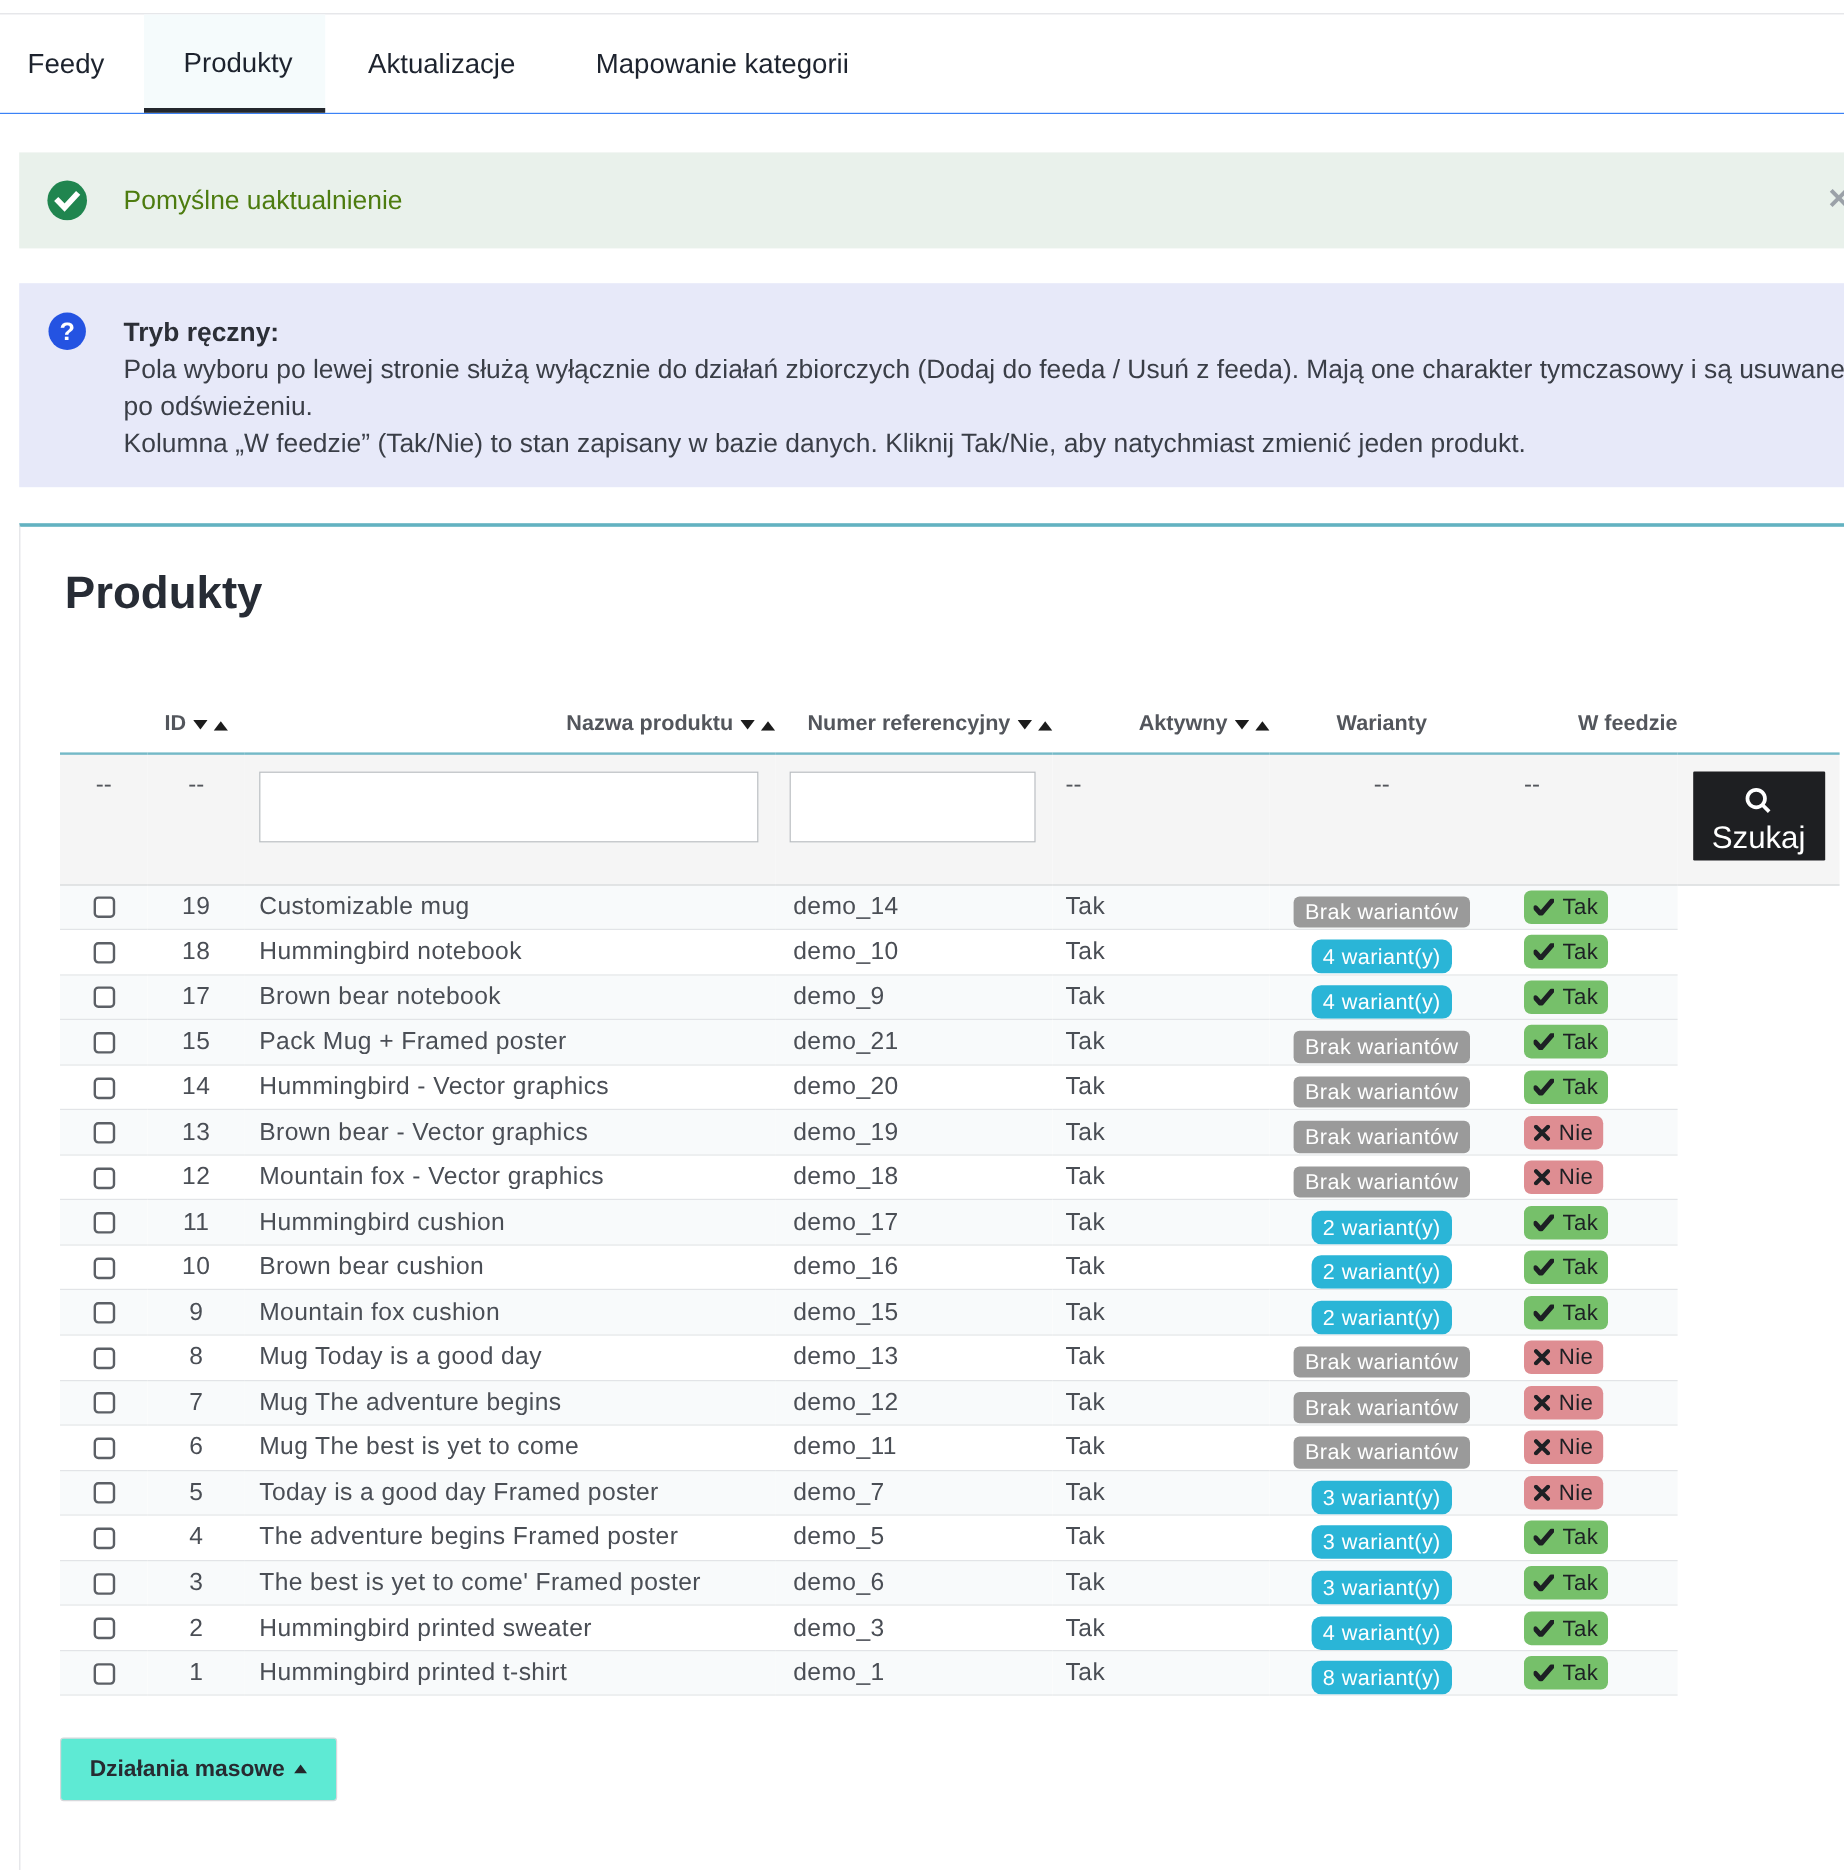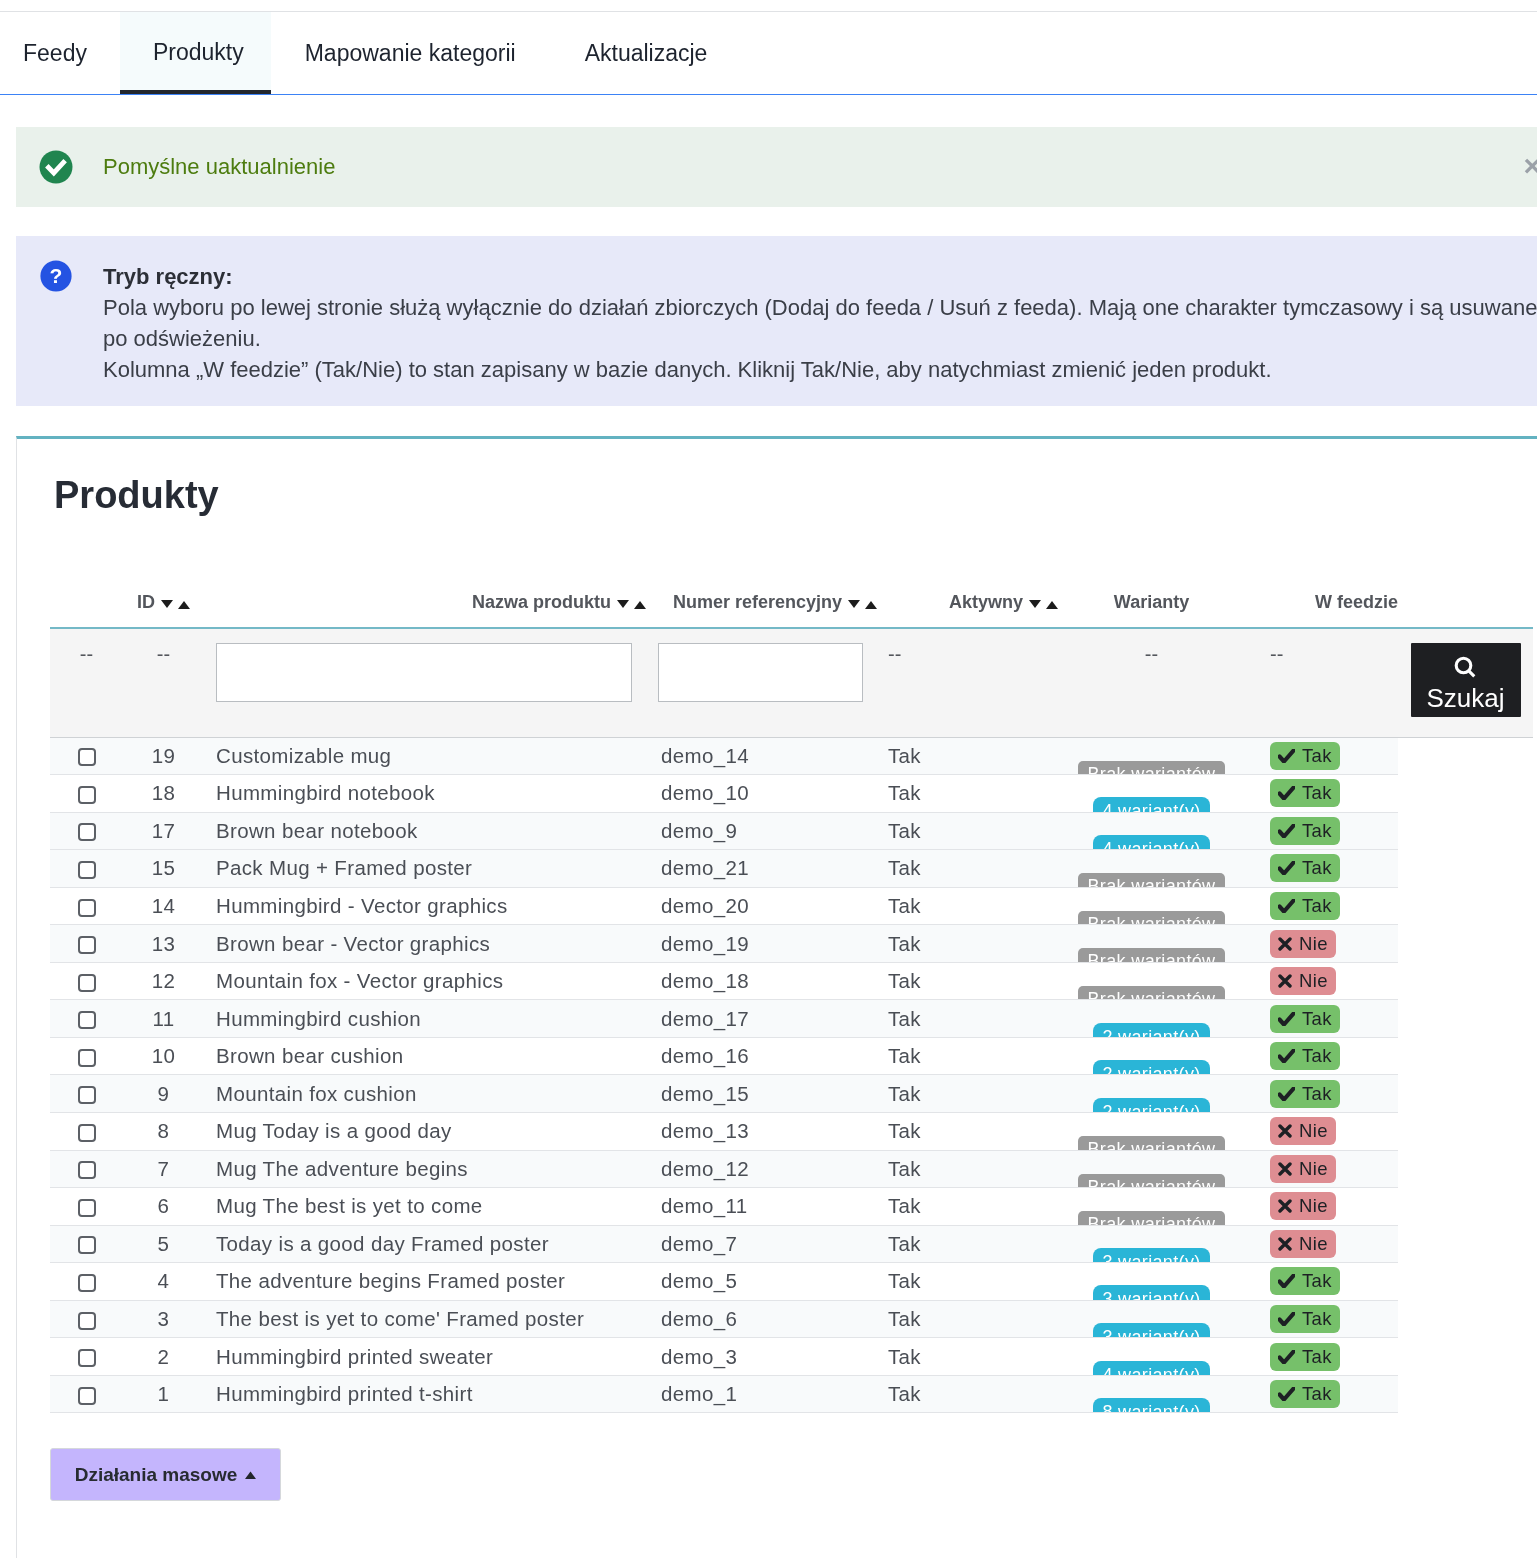--- a/index.html
+++ b/index.html
@@ -154,21 +154,21 @@
     width: 18px; height: 18px;
     border: 2px solid #5c6066;
     border-radius: 4px;
     background: #fff;
     vertical-align: middle;
   }
   
   .badge {
     display: inline-block;
     position: relative;
-    top: 18px;
+    top: 4px;
     color: #fff;
     font-size: 18px;
     line-height: 26.5px;
     border-radius: 5px;
     padding: 0 14px;
   }
   .badge.gray { background: #9a9a9a; padding: 0 10px; }
   .badge.cyan { background: #2ab5d7; border-radius: 8px; padding: 0 9px; line-height: 28px; }
   
   .wf {
@@ -182,38 +182,38 @@
   }
   .wf.yes { background: #76c06a; }
   .wf.no { background: #de8d92; }
   .wf svg { margin-right: 7px; flex: none; }
   
   .btn-bulk {
     margin-top: 35px;
     margin-left: 0px;
     width: 231px;
     height: 53px;
-    background: #c4b5fd;
+    background: #5eead4;
     border: 1px solid #d5d8db;
     border-radius: 3px;
     font-family: "Liberation Sans", sans-serif;
     font-size: 19px;
     font-weight: bold;
     color: #272b31;
   }
   .btn-bulk .car { margin-left: 8px; position: relative; top: -2px; }
 </style>
 </head>
 <body>
 
 <div class="tabs">
   <div class="tab first">Feedy</div>
   <div class="tab active" style="margin-left:2px">Produkty</div>
+  <div class="tab" style="padding-left:36px">Aktualizacje</div>
   <div class="tab" style="padding-left:34px">Mapowanie kategorii</div>
-  <div class="tab" style="padding-left:36px">Aktualizacje</div>
 </div>
 
 <div class="alert">
   <svg class="icon" width="34" height="34" viewBox="0 0 34 34">
     <circle cx="17" cy="17" r="16.5" fill="#20854f"></circle>
     <path d="M9.5 17.5 L14.8 23 L24.5 12.5" fill="none" stroke="#fff" stroke-width="4.8" stroke-linecap="square"></path>
   </svg>
   <div class="msg">Pomyślne uaktualnienie</div>
   <div class="close">×</div>
 </div>

